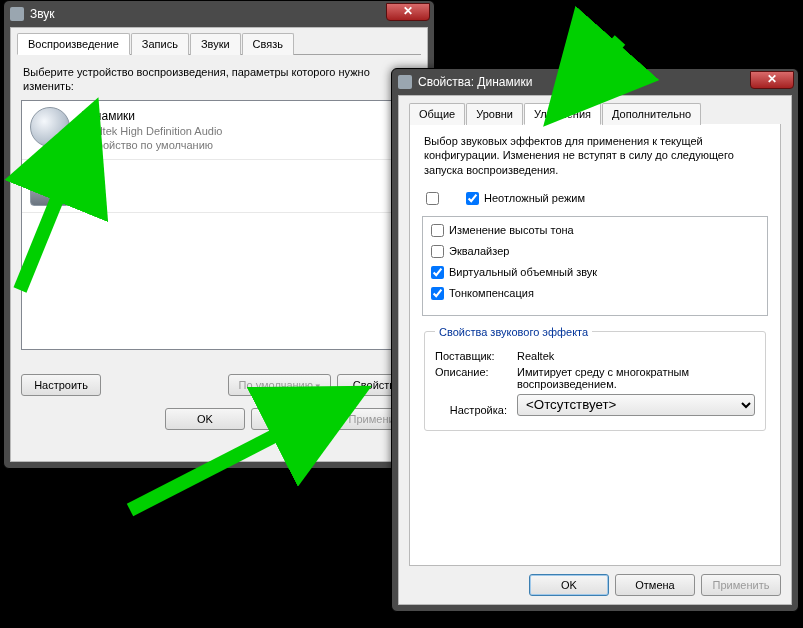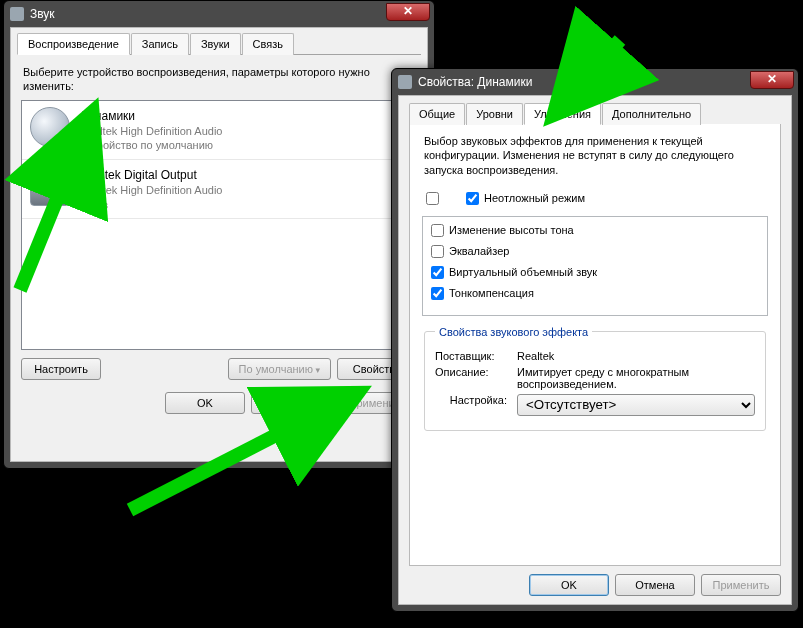--- a/index.html
+++ b/index.html
@@ -129,21 +129,21 @@
     font-weight: bold;
     font-size: 12px;
   }
   .device .dtext { line-height: 1.3; margin-top: 2px;}
   .device .dname { font-size: 12px; color: #000; }
   .device .dsub  { color: #7a7a7a; }
 
   .btnrow {
     display: flex;
     gap: 6px;
-    margin-top: 8px;
+    margin-top: 24px;
     justify-content: flex-start;
   }
   .btnrow.left-first .first { margin-right: auto; }
   button.win7 {
     min-width: 80px;
     padding: 2px 10px;
     height: 22px;
     font-family: inherit;
     font-size: 11px;
     border: 1px solid #8e8f8f;
@@ -197,21 +197,21 @@
     margin-top: 10px;
     padding: 8px 10px 14px 10px;
     border-radius: 3px;
   }
   fieldset.group legend { padding: 0 4px; color: #003399; font-size: 11px; }
   .kv { display: flex; margin: 4px 0; }
   .kv .k { width: 82px; text-align: left; padding-right: 10px; }
   .kv .v { flex: 1; }
 
   .setting-row {
-    display: flex; align-items: flex-start;
+    display: flex; align-items: flex-end;
   }
   .setting-row .k { width: 82px; text-align: right; padding-right: 10px; }
   select.win7 {
     flex: 1;
     border: 1px solid #8e8f8f;
     border-radius: 3px;
     height: 22px;
     background: linear-gradient(#fafafa,#e6e6e6);
     padding: 0 4px;
     font-family: inherit;
@@ -265,25 +265,20 @@
           <span class="check"></span>
         </div>
         <div class="dtext">
           <div class="dname">Динамики</div>
           <div class="dsub">Realtek High Definition Audio</div>
           <div class="dsub">Устройство по умолчанию</div>
         </div>
       </div>
       <div class="device amp">
         <div class="dicon"></div>
-        <div class="dtext">
-          <div class="dname">Realtek Digital Output</div>
-          <div class="dsub">Realtek High Definition Audio</div>
-          <div class="dsub">Готов</div>
-        </div>
       </div>
     </div>
 
     <div class="btnrow left-first">
       <button class="win7 first">Настроить</button>
       <button class="win7 dropdown" disabled="">По умолчанию</button>
       <button class="win7">Свойства</button>
     </div>
 
     <div class="dialog-buttons-sound">

